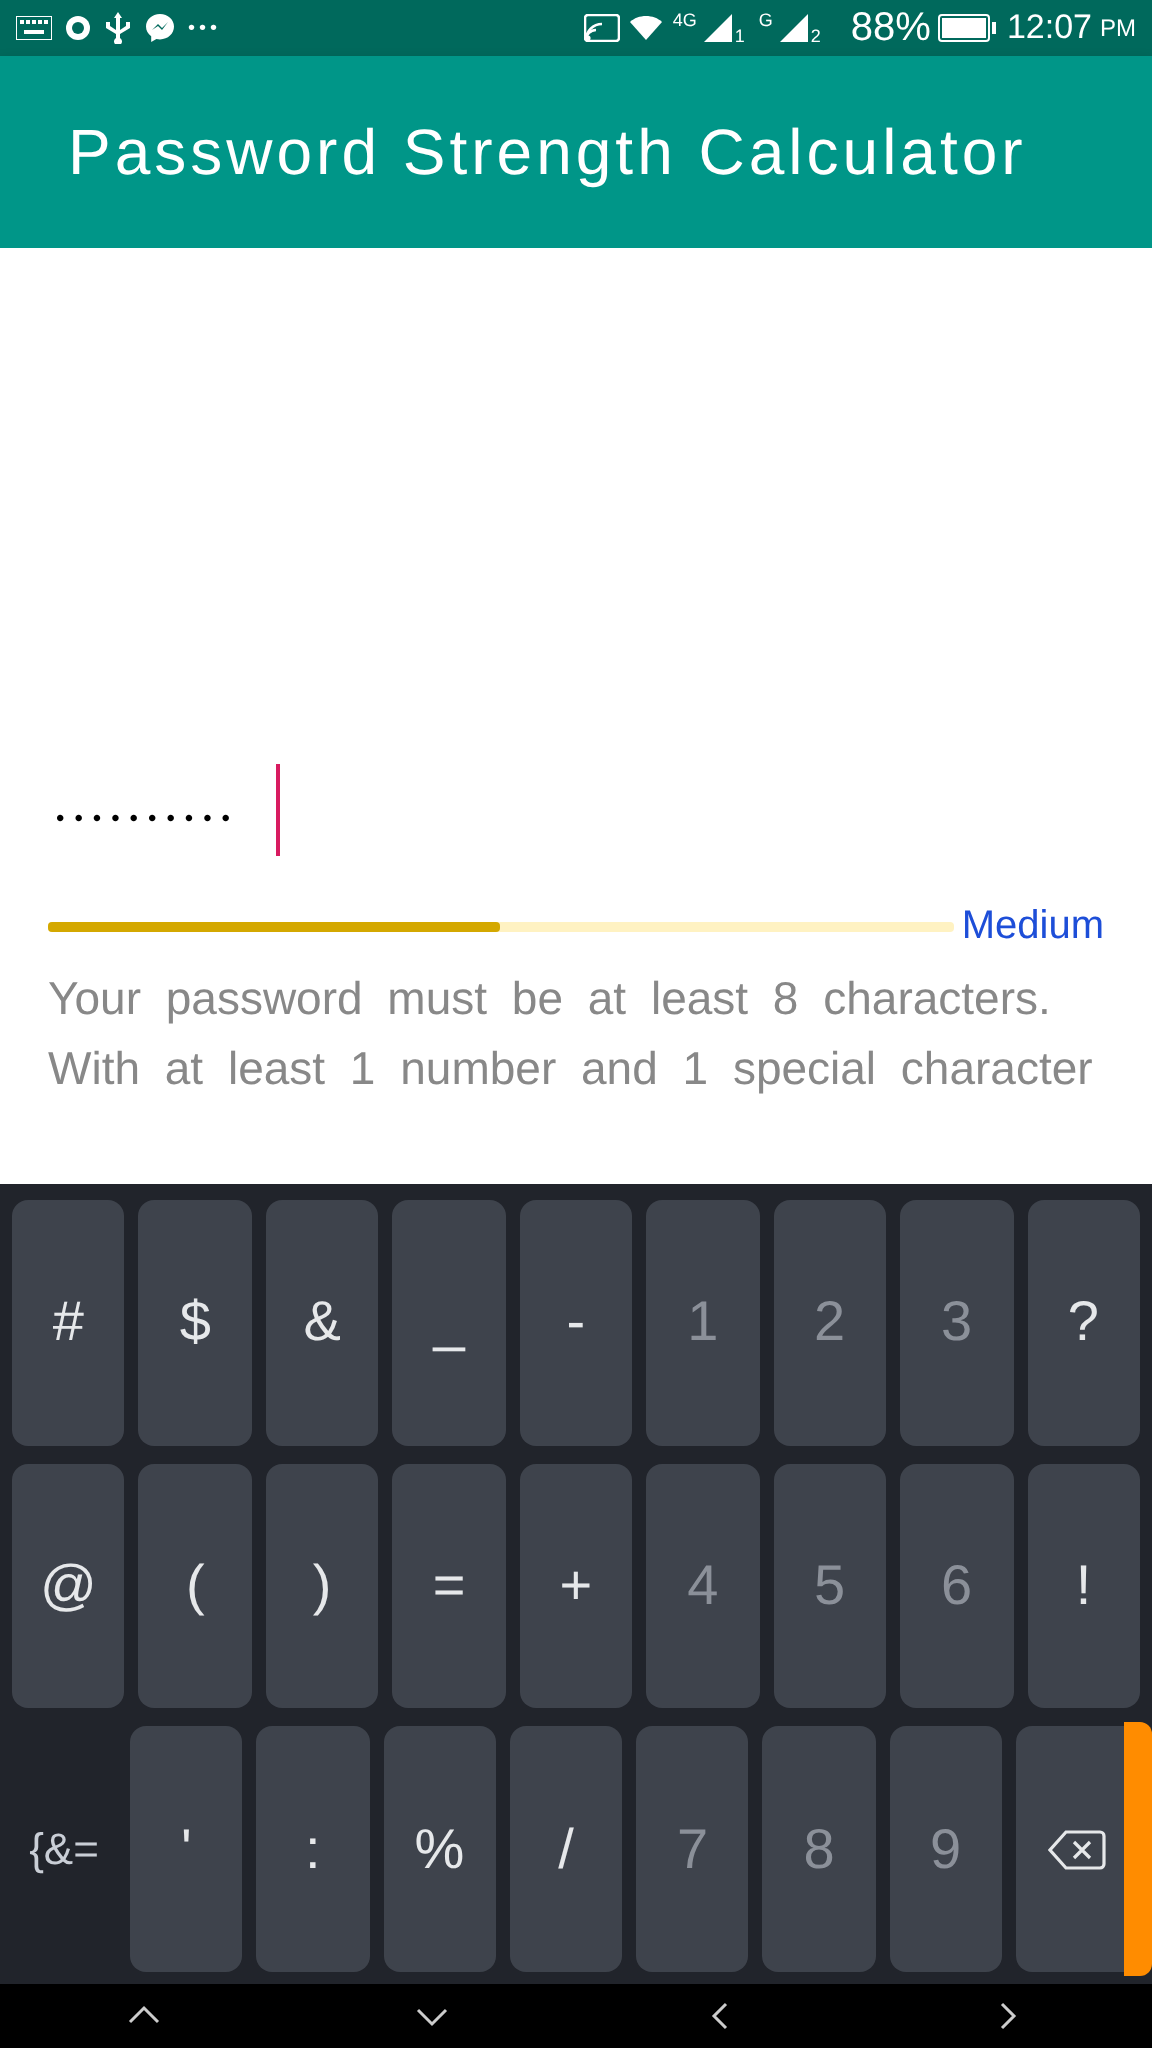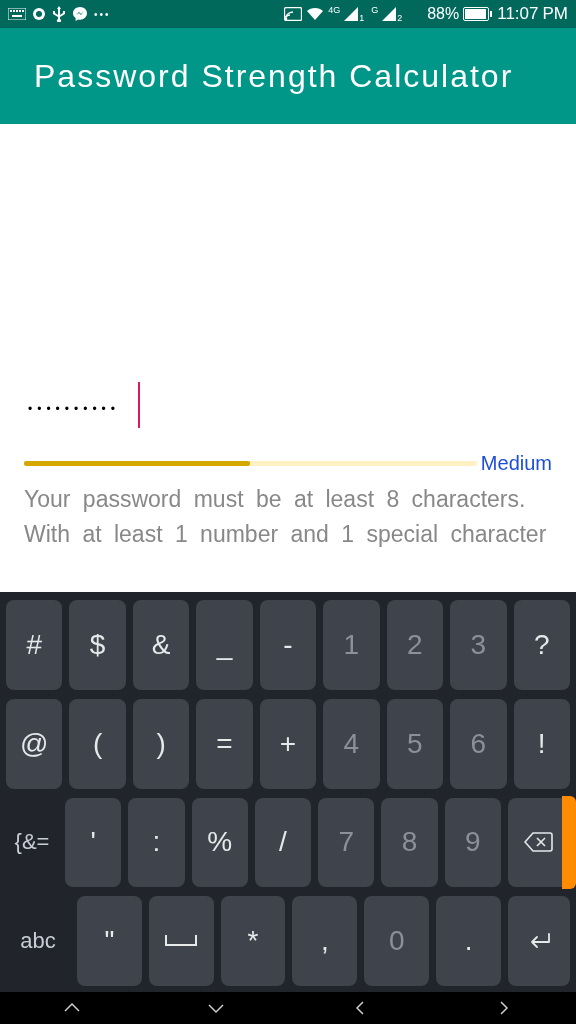--- a/index.html
+++ b/index.html
@@ -208,26 +208,26 @@
         </svg>
     </span>
     <span style="font-size:9px;position:relative;top:4px;left:-3px">1</span>
     <span style="font-size:9px;position:relative;top:-4px">G</span>
     <span class="status-icon">
       <svg width="14" height="14" viewBox="0 0 14 14">
           <path d="M0 14 L14 14 L14 0 Z" fill="#fff"></path>
         </svg>
     </span>
     <span style="font-size:9px;position:relative;top:4px;left:-3px">2</span>
-    <span style="font-size:16px;margin-left:18px">88%</span>
+    <span style="font-size:20px;margin-left:8px">88%</span>
     <span class="batt">
         <span class="batt-fill"></span>
       </span>
-    <span style="font-size:17px;margin-left:4px">11:07</span>
-    <span style="font-size:17px">PM</span>
+    <span style="font-size:17px;margin-left:4px">12:07</span>
+    <span style="font-size:12px">PM</span>
   </div>
 </div>
 
 <div class="app-bar">
   <span>Password Strength Calculator</span>
 </div>
 
 <div class="content">
   <span class="dots">••••••••••</span>
   <div class="caret"></div>
@@ -276,38 +276,20 @@
     <div class="key dim">8</div>
     <div class="key dim">9</div>
     <div class="key backspace">
       <svg width="30" height="22" viewBox="0 0 30 22">
           <path d="M9 2 H26 A2 2 0 0 1 28 4 V18 A2 2 0 0 1 26 20 H9 L1 11 Z" fill="none" stroke="#e6e8ea" stroke-width="1.6"></path>
           <path d="M13 7 L21 15 M21 7 L13 15" stroke="#e6e8ea" stroke-width="1.6"></path>
         </svg>
       <div class="orange-tab"></div>
     </div>
   </div>
-  <div class="kb-row">
-    <div class="key abc">abc</div>
-    <div class="key">"</div>
-    <div class="key space">
-      <svg width="34" height="16" viewBox="0 0 34 16">
-          <path d="M2 2 V12 H32 V2" fill="none" stroke="#e6e8ea" stroke-width="2"></path>
-        </svg>
-    </div>
-    <div class="key">*</div>
-    <div class="key">,</div>
-    <div class="key dim">0</div>
-    <div class="key">.</div>
-    <div class="key enter">
-      <svg width="28" height="20" viewBox="0 0 28 20">
-          <path d="M24 3 V11 H8 M12 6 L7 11 L12 16" fill="none" stroke="#e6e8ea" stroke-width="1.8" stroke-linecap="round" stroke-linejoin="round"></path>
-        </svg>
-    </div>
-  </div>
 </div>
 
 <div class="navbar">
   <div class="nav-btn">
       <svg width="18" height="12" viewBox="0 0 18 12">
         <path d="M2 9 L9 2 L16 9" fill="none" stroke="#ccc" stroke-width="1.5"></path>
       </svg>
     </div>
   <div class="nav-btn">
       <svg width="18" height="12" viewBox="0 0 18 12">

